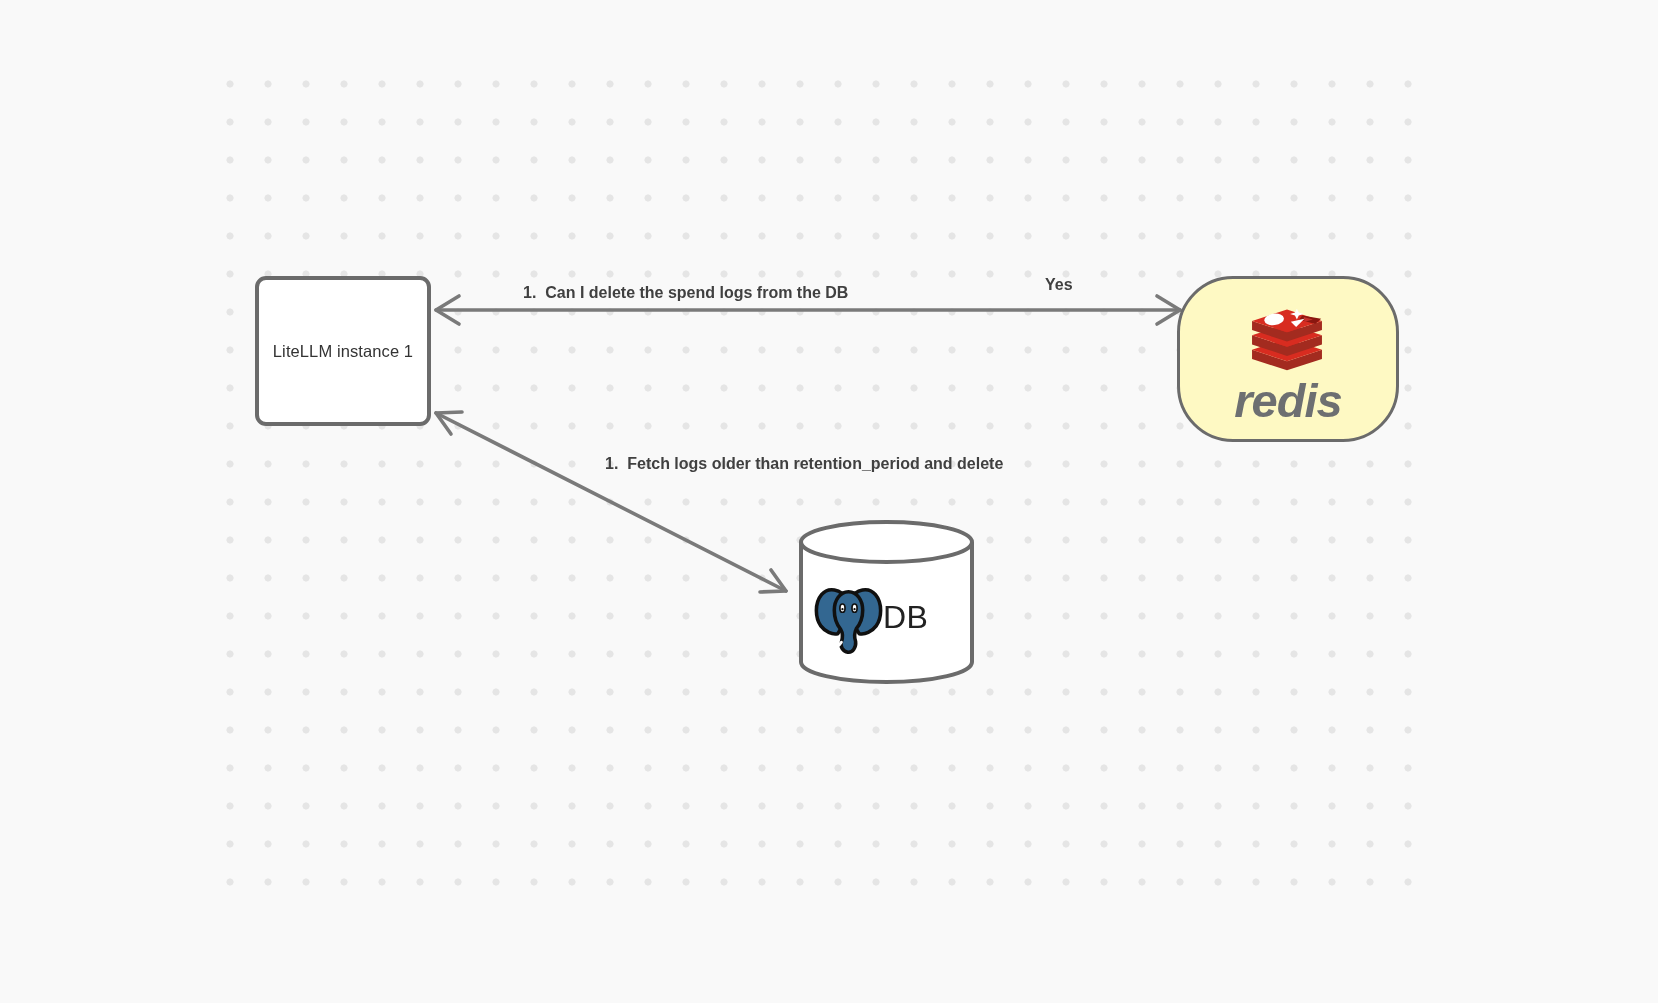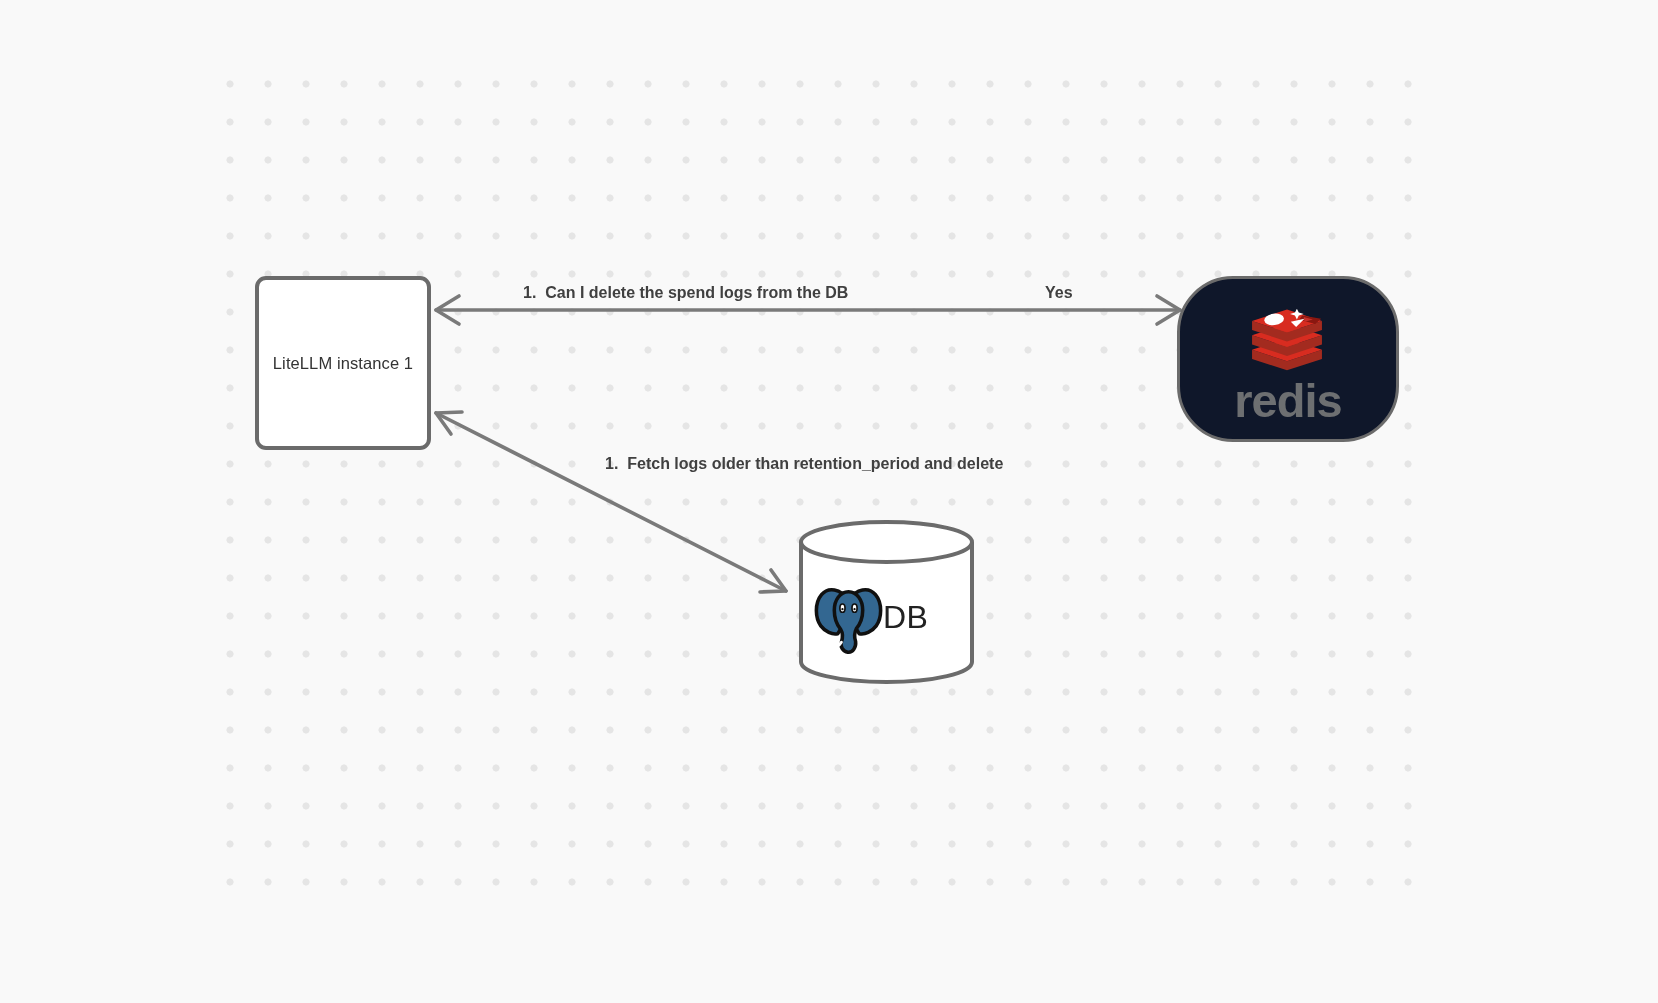--- a/index.html
+++ b/index.html
@@ -8,49 +8,50 @@
     background:#f9f9f9;
     font-family:"Liberation Sans",sans-serif;
   }
   .dots{
     position:absolute;left:211px;top:65px;width:1216px;height:836px;
     background-image:radial-gradient(circle,#e5e5e5 3.2px,rgba(229,229,229,0) 3.9px);
     background-size:38px 38px;
   }
   .arrows{position:absolute;left:0;top:0;}
   .node-box{
-    position:absolute;left:255px;width:176px;height:174px;
+    position:absolute;left:255px;width:176px;height:150px;
     background:#ffffff;border:4px solid #6b6b6b;border-radius:11px;
     box-sizing:border-box;
     display:flex;align-items:center;justify-content:center;
     color:#333333;font-size:16.5px;letter-spacing:0.1px;
   }
   .redis-node{
     position:absolute;left:1177px;top:276px;width:222px;height:166px;
-    background:#0f172a;border:3.5px solid #6b6b6b;border-radius:56px;
+    background:#fef9c3;border:3.5px solid #6b6b6b;border-radius:56px;
     box-sizing:border-box;
+    font-style:italic;
   }
   .redis-cube{position:absolute;left:69px;top:30px;}
   .redis-word{
     position:absolute;left:0;right:0;top:98px;text-align:center;
     font-size:47px;font-weight:700;color:#6d6f71;letter-spacing:-1px;line-height:1;
   }
   .db-group{position:absolute;left:0;top:0;}
   .db-cyl{position:absolute;left:797px;top:518px;}
   .pg-logo{position:absolute;left:813px;top:581px;}
   .db-label{
     position:absolute;left:883px;top:601px;
     font-size:32px;font-weight:500;color:#222222;line-height:1;letter-spacing:0.5px;
   }
   .edge-label{
     position:absolute;font-size:16px;font-weight:700;color:#404040;
     line-height:1;white-space:pre;margin-left:21px;
   }
   .lbl-1{left:502px;top:285px;}
-  .lbl-yes{left:1024px;top:285px;}
+  .lbl-yes{left:1024px;top:277px;}
   .lbl-2{left:584px;top:456px;}
 </style>
 </head>
 <body>
 
 <div class="canvas">
 
   <div class="dots"></div>
 
   <svg class="arrows" width="1658" height="1003" viewBox="0 0 1658 1003">

